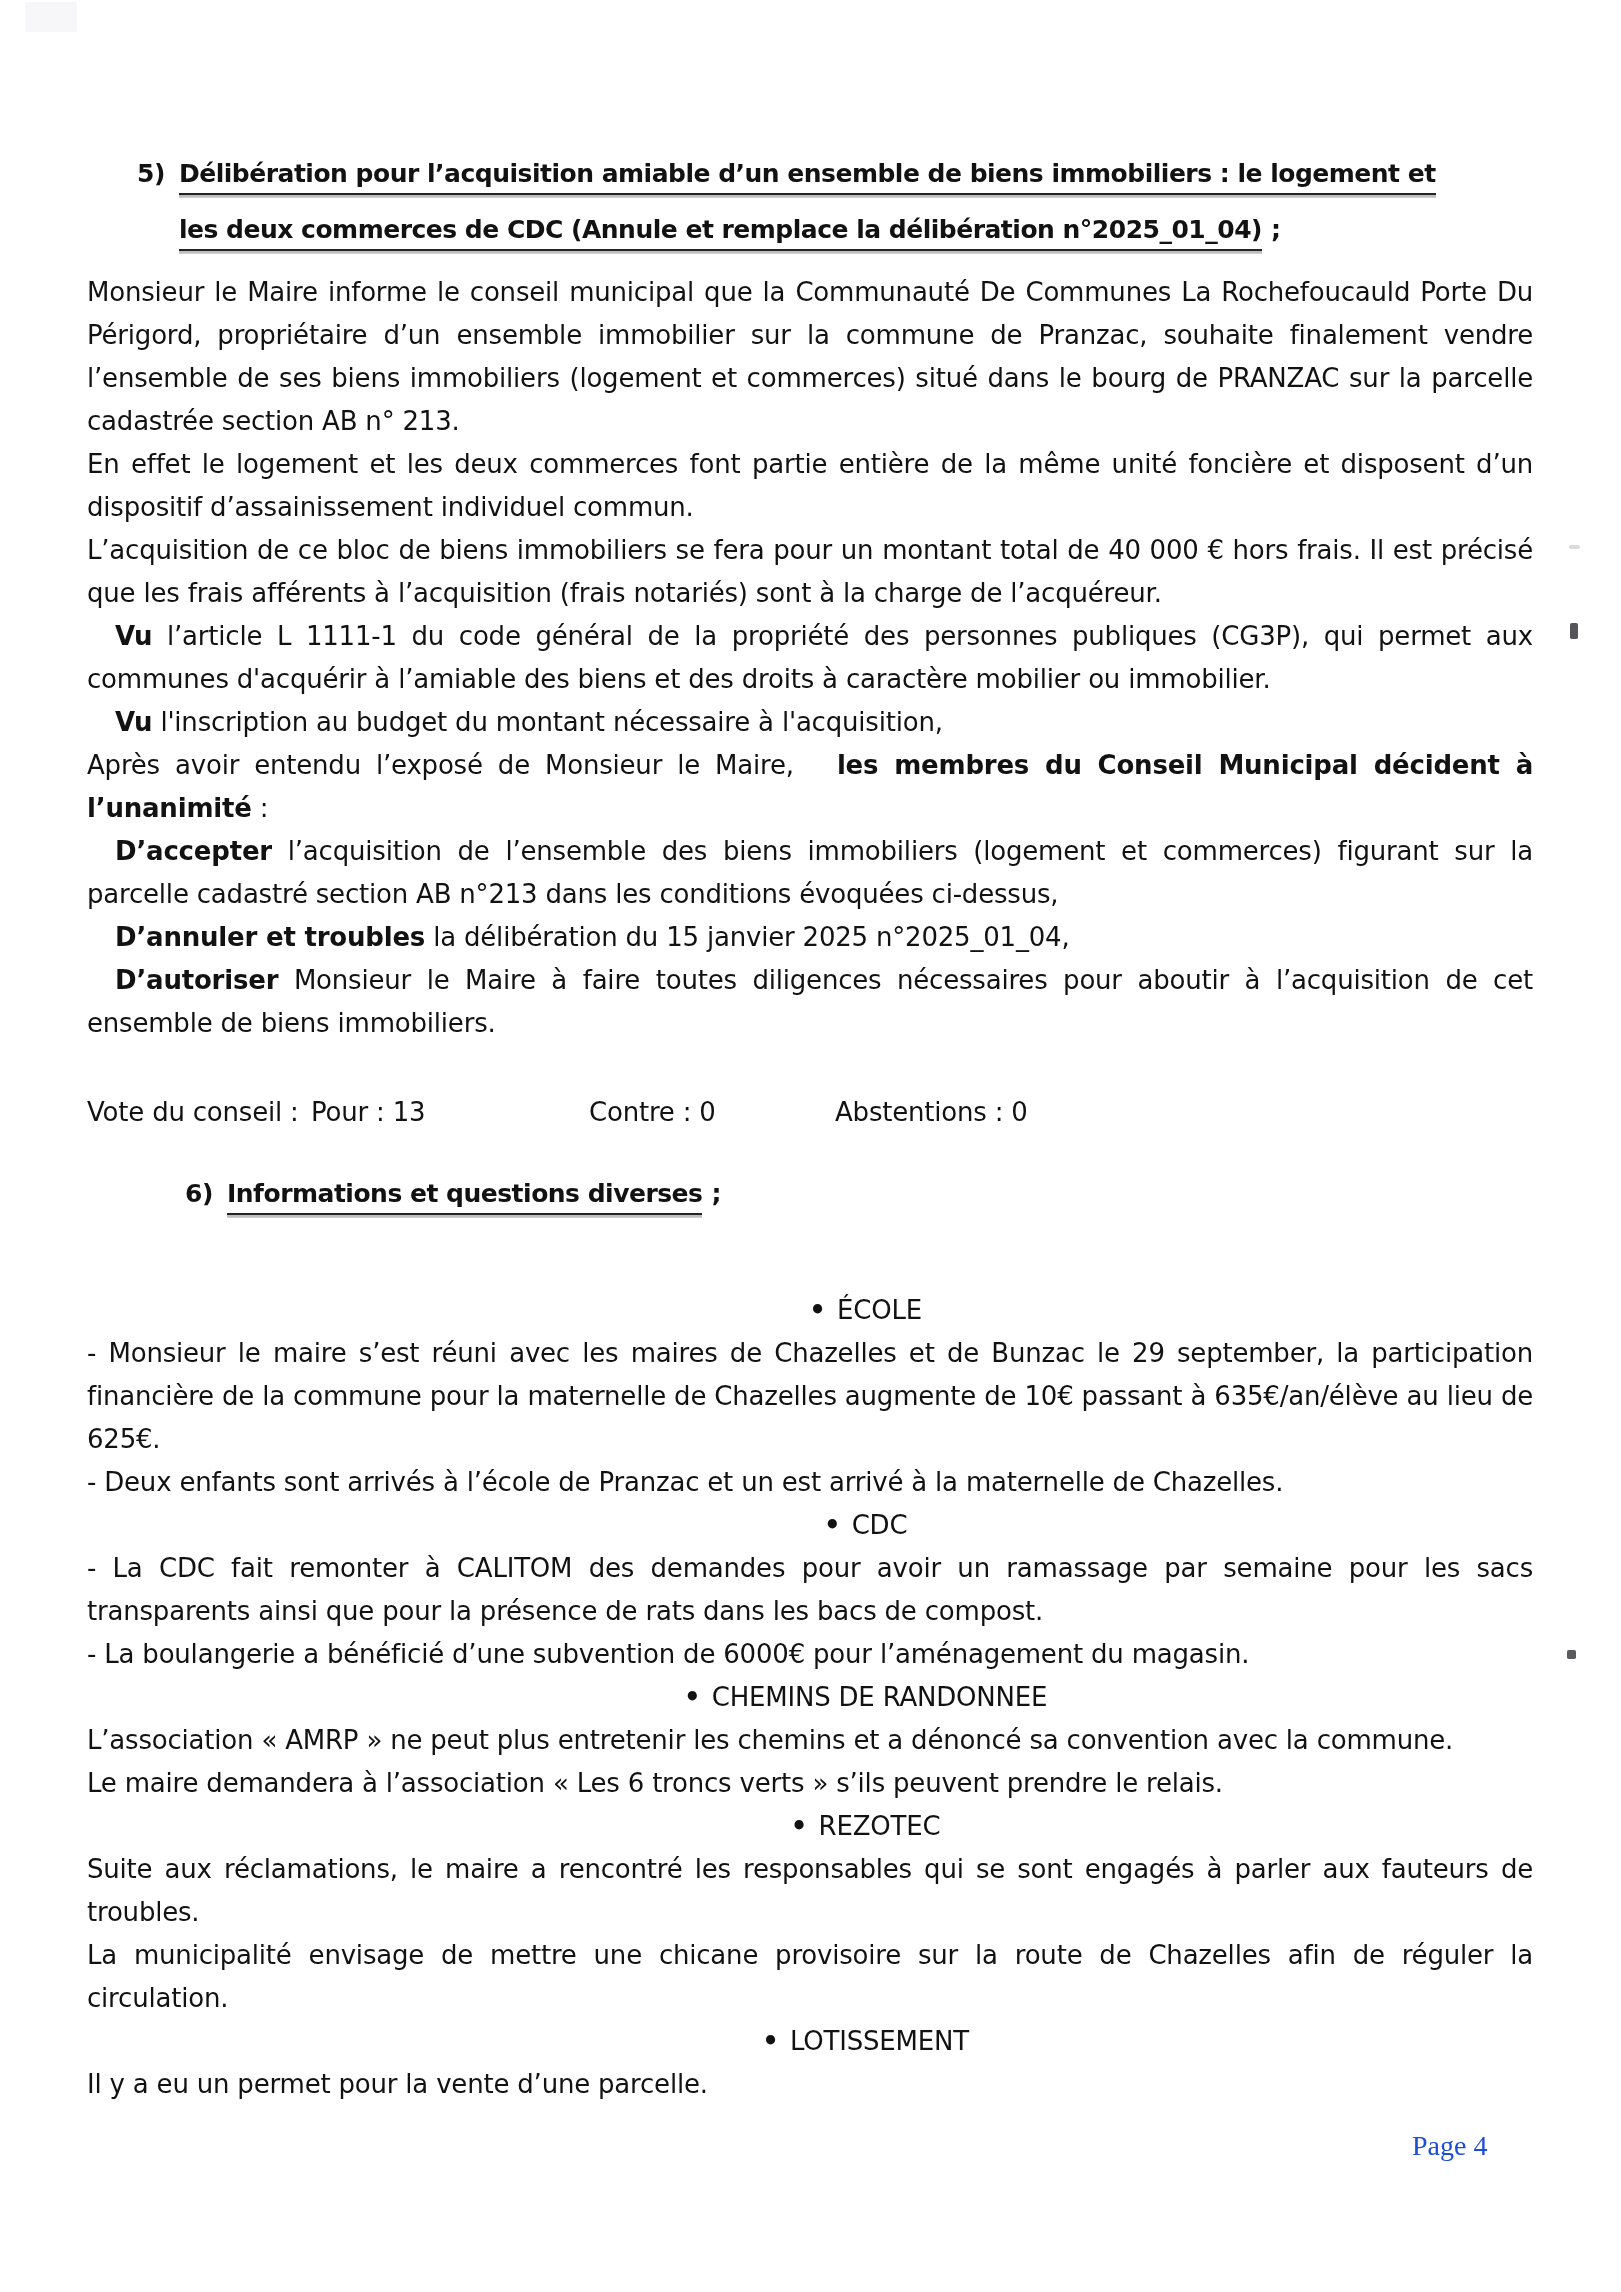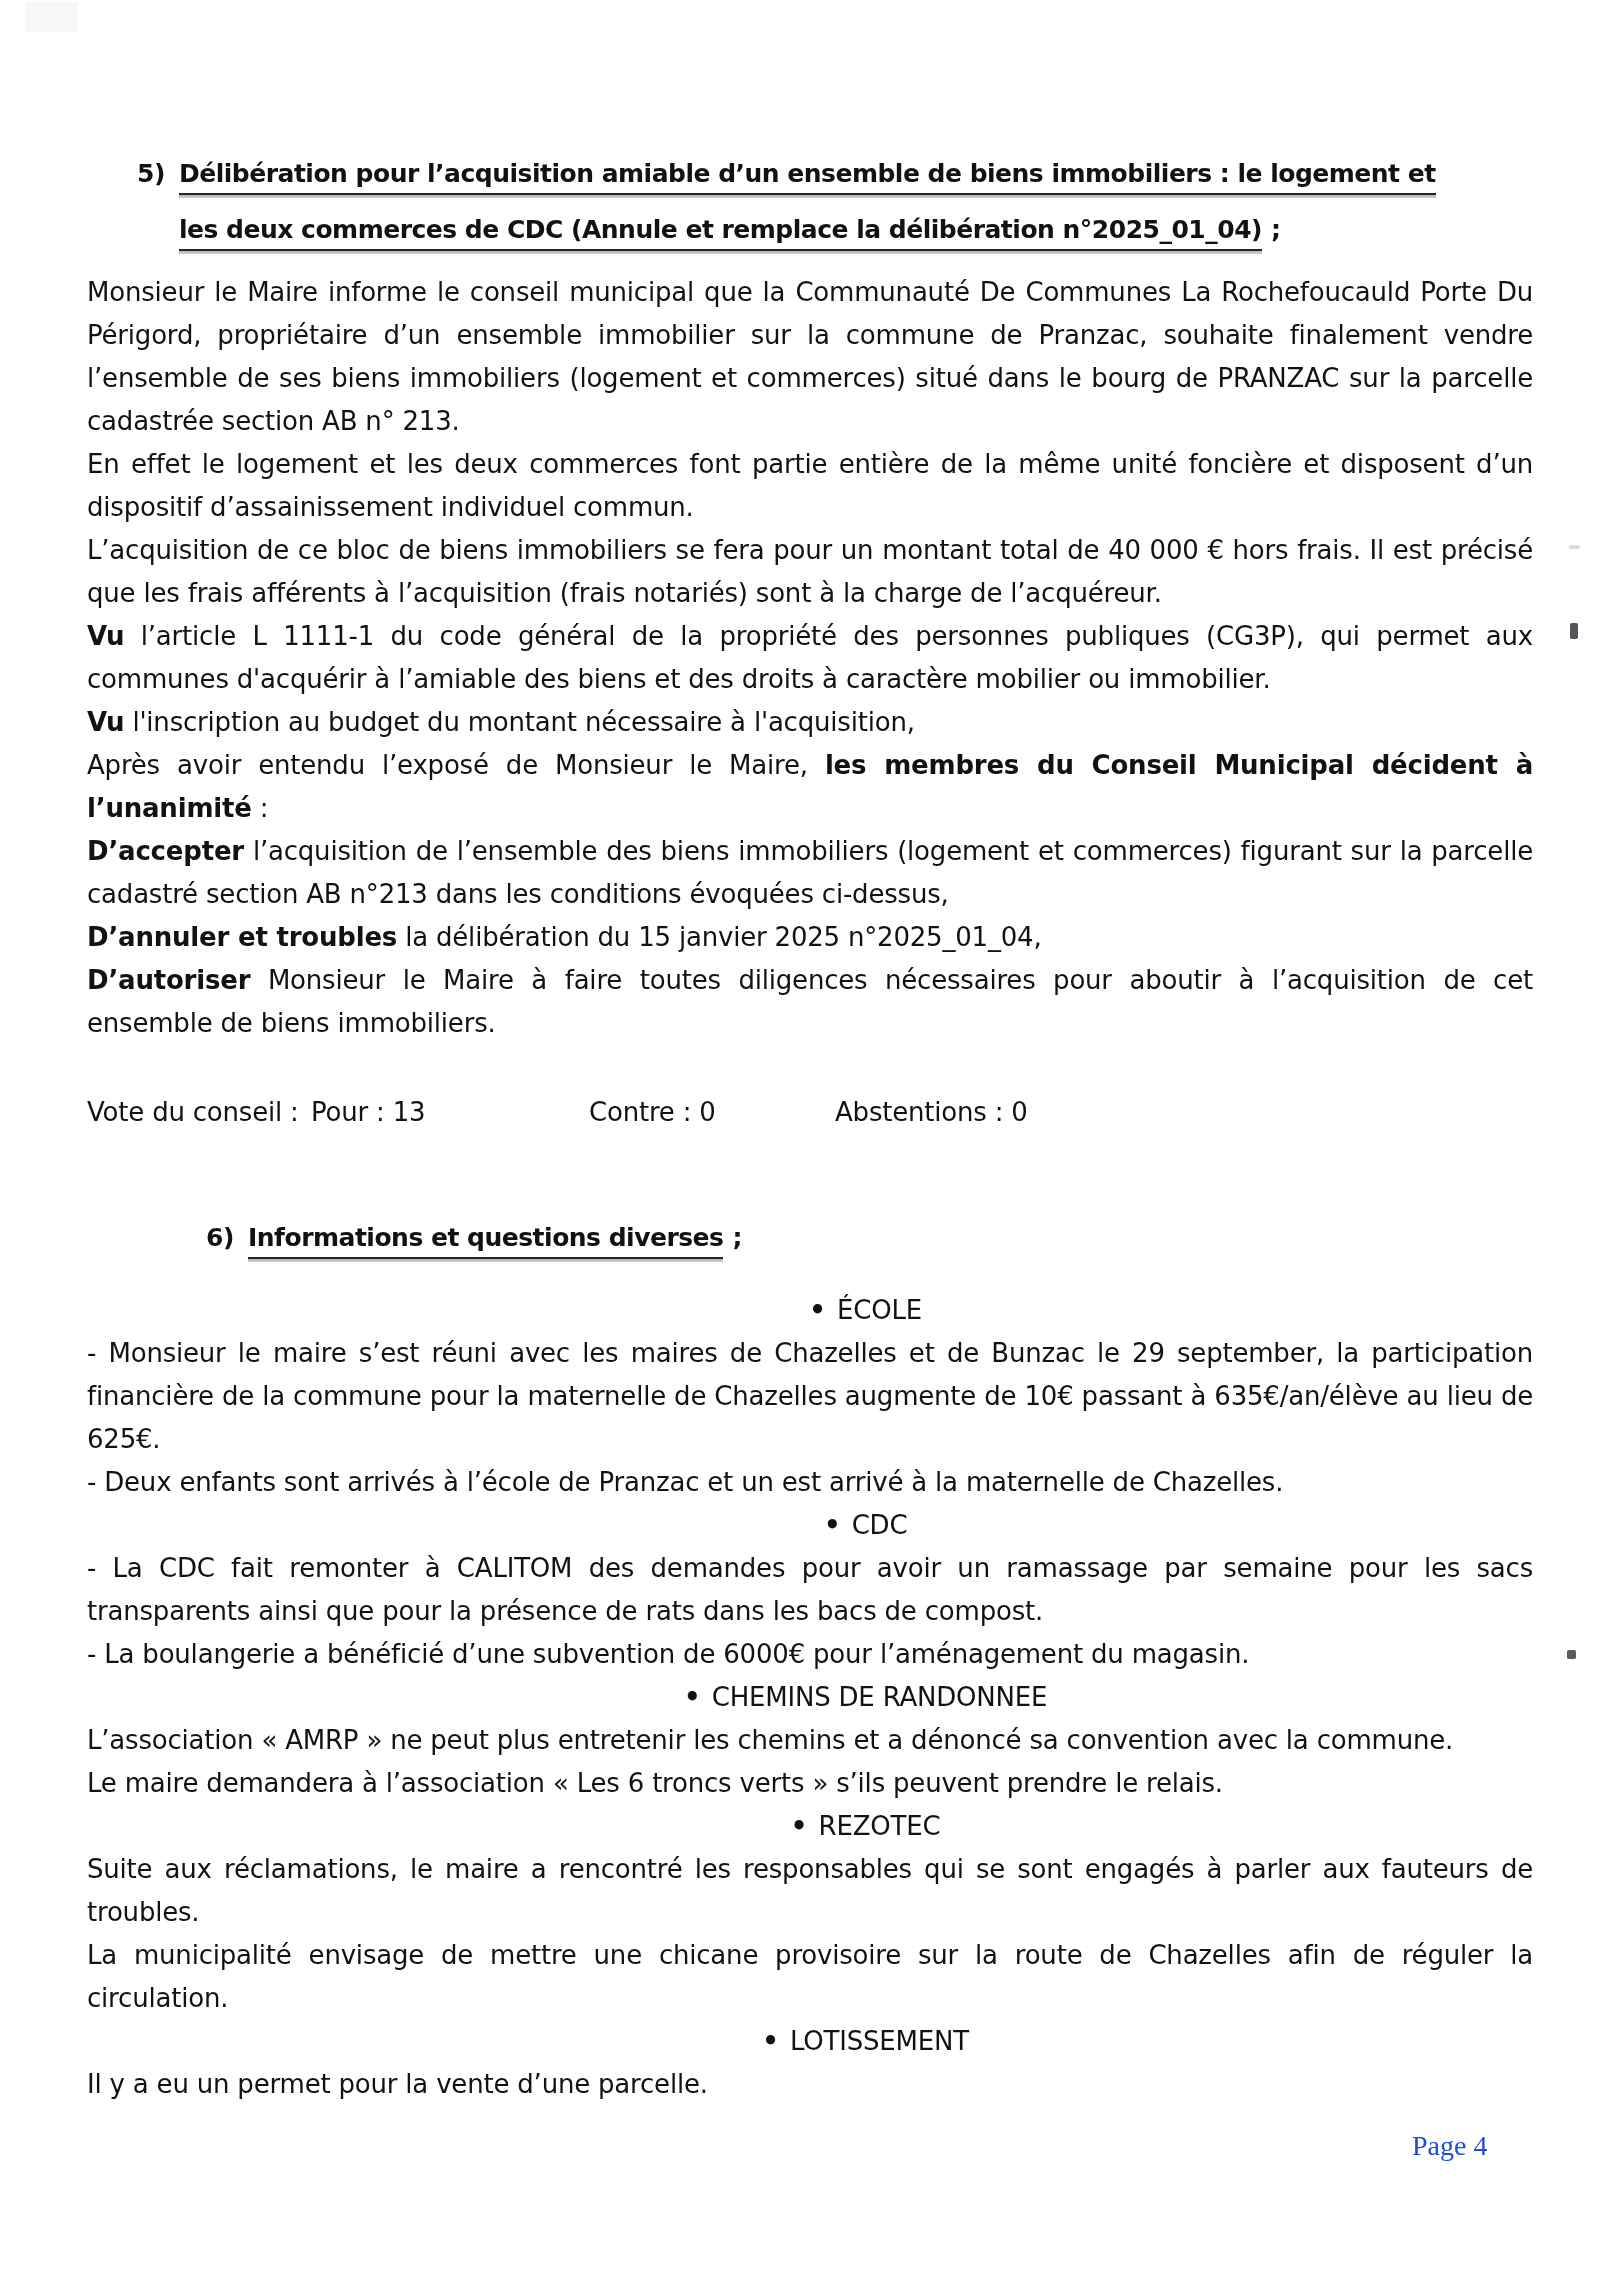--- a/index.html
+++ b/index.html
@@ -8,35 +8,35 @@
     position:relative;
     width:1621px;height:2293px;
     background:#ffffff;
     font-family:"DejaVu Sans",sans-serif;
     color:#121212;
     overflow:hidden;
   }
   
   .flow{font-size:26px;line-height:43px;letter-spacing:-0.2px;text-align:justify;}
   .flow p{margin:0;}
-  .b{font-weight:bold;}
+  .b{font-weight:bold;margin-left:28px;}
   
   .heading{font-weight:bold;font-size:25px;line-height:56px;letter-spacing:-0.5px;white-space:nowrap;}
   .hnum{display:inline-block;width:42px;}
   .u{border-bottom:2.7px solid #242424;padding-bottom:4.5px;box-shadow:0 2.7px 0 #bdbdbd;}
   .suffix{margin-left:9px;}
   .hline2{padding-left:42px;}
   
   #heading5{position:absolute;top:146px;left:137px;width:1433px;}
   #sec5-paragraphs{position:absolute;top:271px;left:87px;width:1446px;}
   #vote{position:absolute;top:1097px;left:87px;width:1299px;display:flex;font-size:26px;letter-spacing:-0.2px;}
   #vote .c1{width:224px;}
   #vote .c2{width:278px;}
   #vote .c3{width:246px;}
-  #heading6{position:absolute;top:1210px;left:185px;margin-left:21px;}
+  #heading6{position:absolute;top:1166px;left:185px;}
   #sec6-body{position:absolute;top:1289px;left:87px;width:1446px;}
   .bullet-line{text-align:center;padding-left:100px;}
   .dot{display:inline-block;width:39px;font-weight:bold;}
   
   #footer{position:absolute;top:2130px;left:1412px;font-family:"Liberation Serif","DejaVu Serif",serif;font-size:28px;color:#1d4ed8;}
   
   .artifact{position:absolute;border-radius:1.8px;}
   #art0{left:25px;top:1.8px;width:52px;height:30px;background:#f7f7fa;}
   #art1{left:1569px;top:545px;width:10.7px;height:3.6px;background:#dadade;}
   #art2{left:1570px;top:623px;width:8px;height:16px;background:#54545a;}

